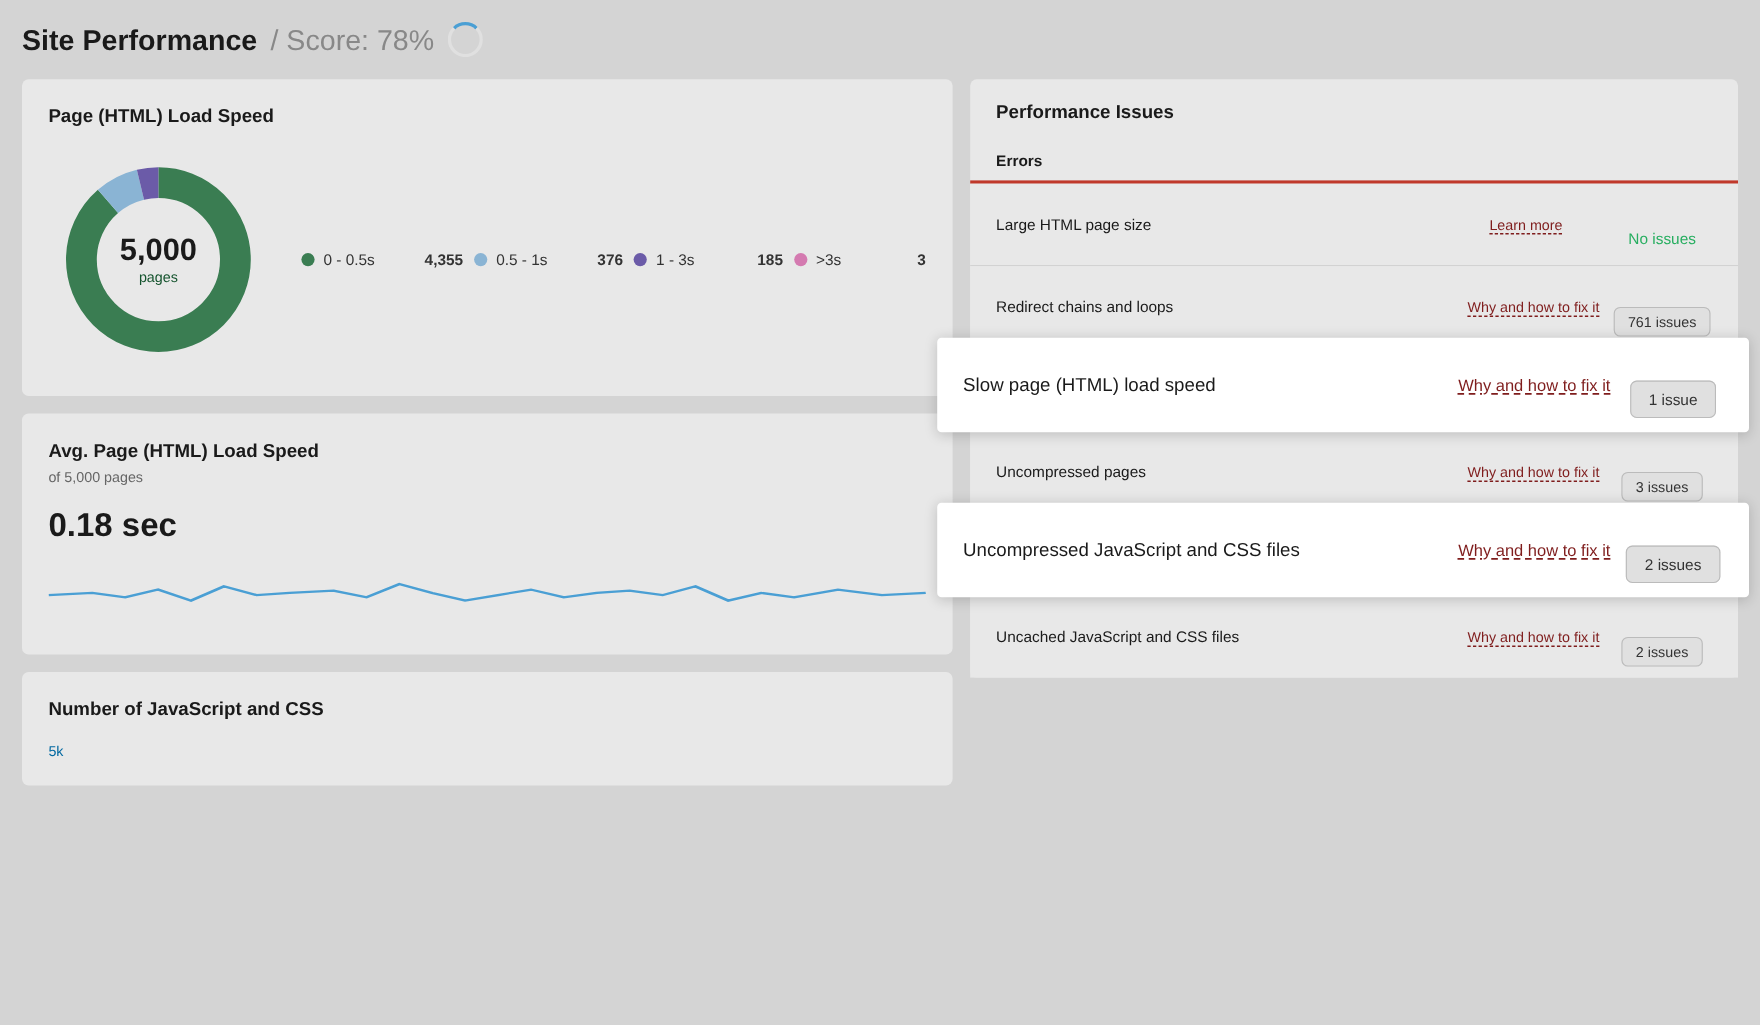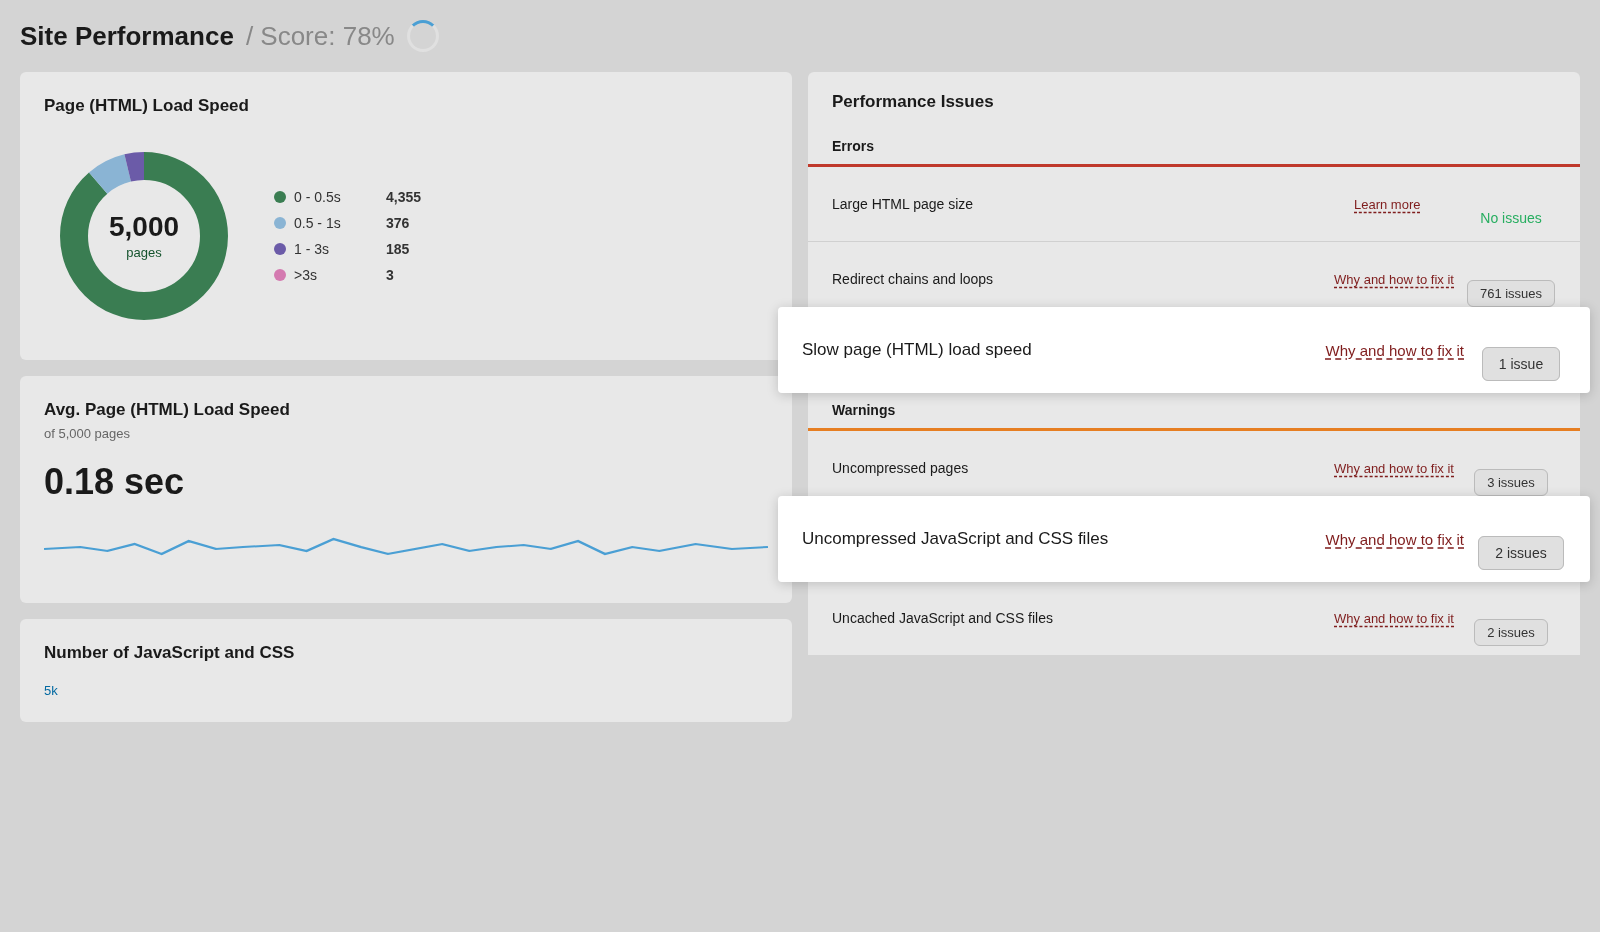--- a/index.html
+++ b/index.html
@@ -83,21 +83,21 @@
       font-weight: 800;
       color: #1a1a1a;
       display: block;
     }
     .donut-label {
       font-size: 13px;
       color: #14532d;
     }
     .legend {
       display: flex;
-      flex-direction: column;
+      flex-direction: row;
       gap: 10px;
     }
     .legend-item {
       display: flex;
       align-items: center;
       gap: 8px;
       font-size: 14px;
       color: #333;
     }
     .legend-dot {
@@ -114,21 +114,21 @@
       margin-left: 4px;
     }
     
     .avg-subtitle {
       font-size: 13px;
       color: #666;
       margin-top: -14px;
       margin-bottom: 20px;
     }
     .avg-value {
-      font-size: 36px;
+      font-size: 30px;
       font-weight: 800;
       color: #1a1a1a;
       margin-bottom: 16px;
     }
     .sparkline-area {
       height: 60px;
       position: relative;
       overflow: hidden;
     }
     
@@ -350,23 +350,20 @@
 
         <div class="overlay-row" style="top: -10px; left: -30px; right: -10px;">
           <span class="issue-name">Slow page (HTML) load speed</span>
           <span class="issue-link">Why and how to fix it</span>
           <div class="issue-badge">
             <span class="badge-count">1 issue</span>
           </div>
         </div>
       </div>
 
-      <div class="section-header warnings">
-        <span>Warnings</span>
-      </div>
 
       <div class="issue-row">
         <span class="issue-name">Uncompressed pages</span>
         <span class="issue-link">Why and how to fix it</span>
         <div class="issue-badge">
           <span class="badge-count">3 issues</span>
         </div>
       </div>
 
       <div style="position:relative;">

